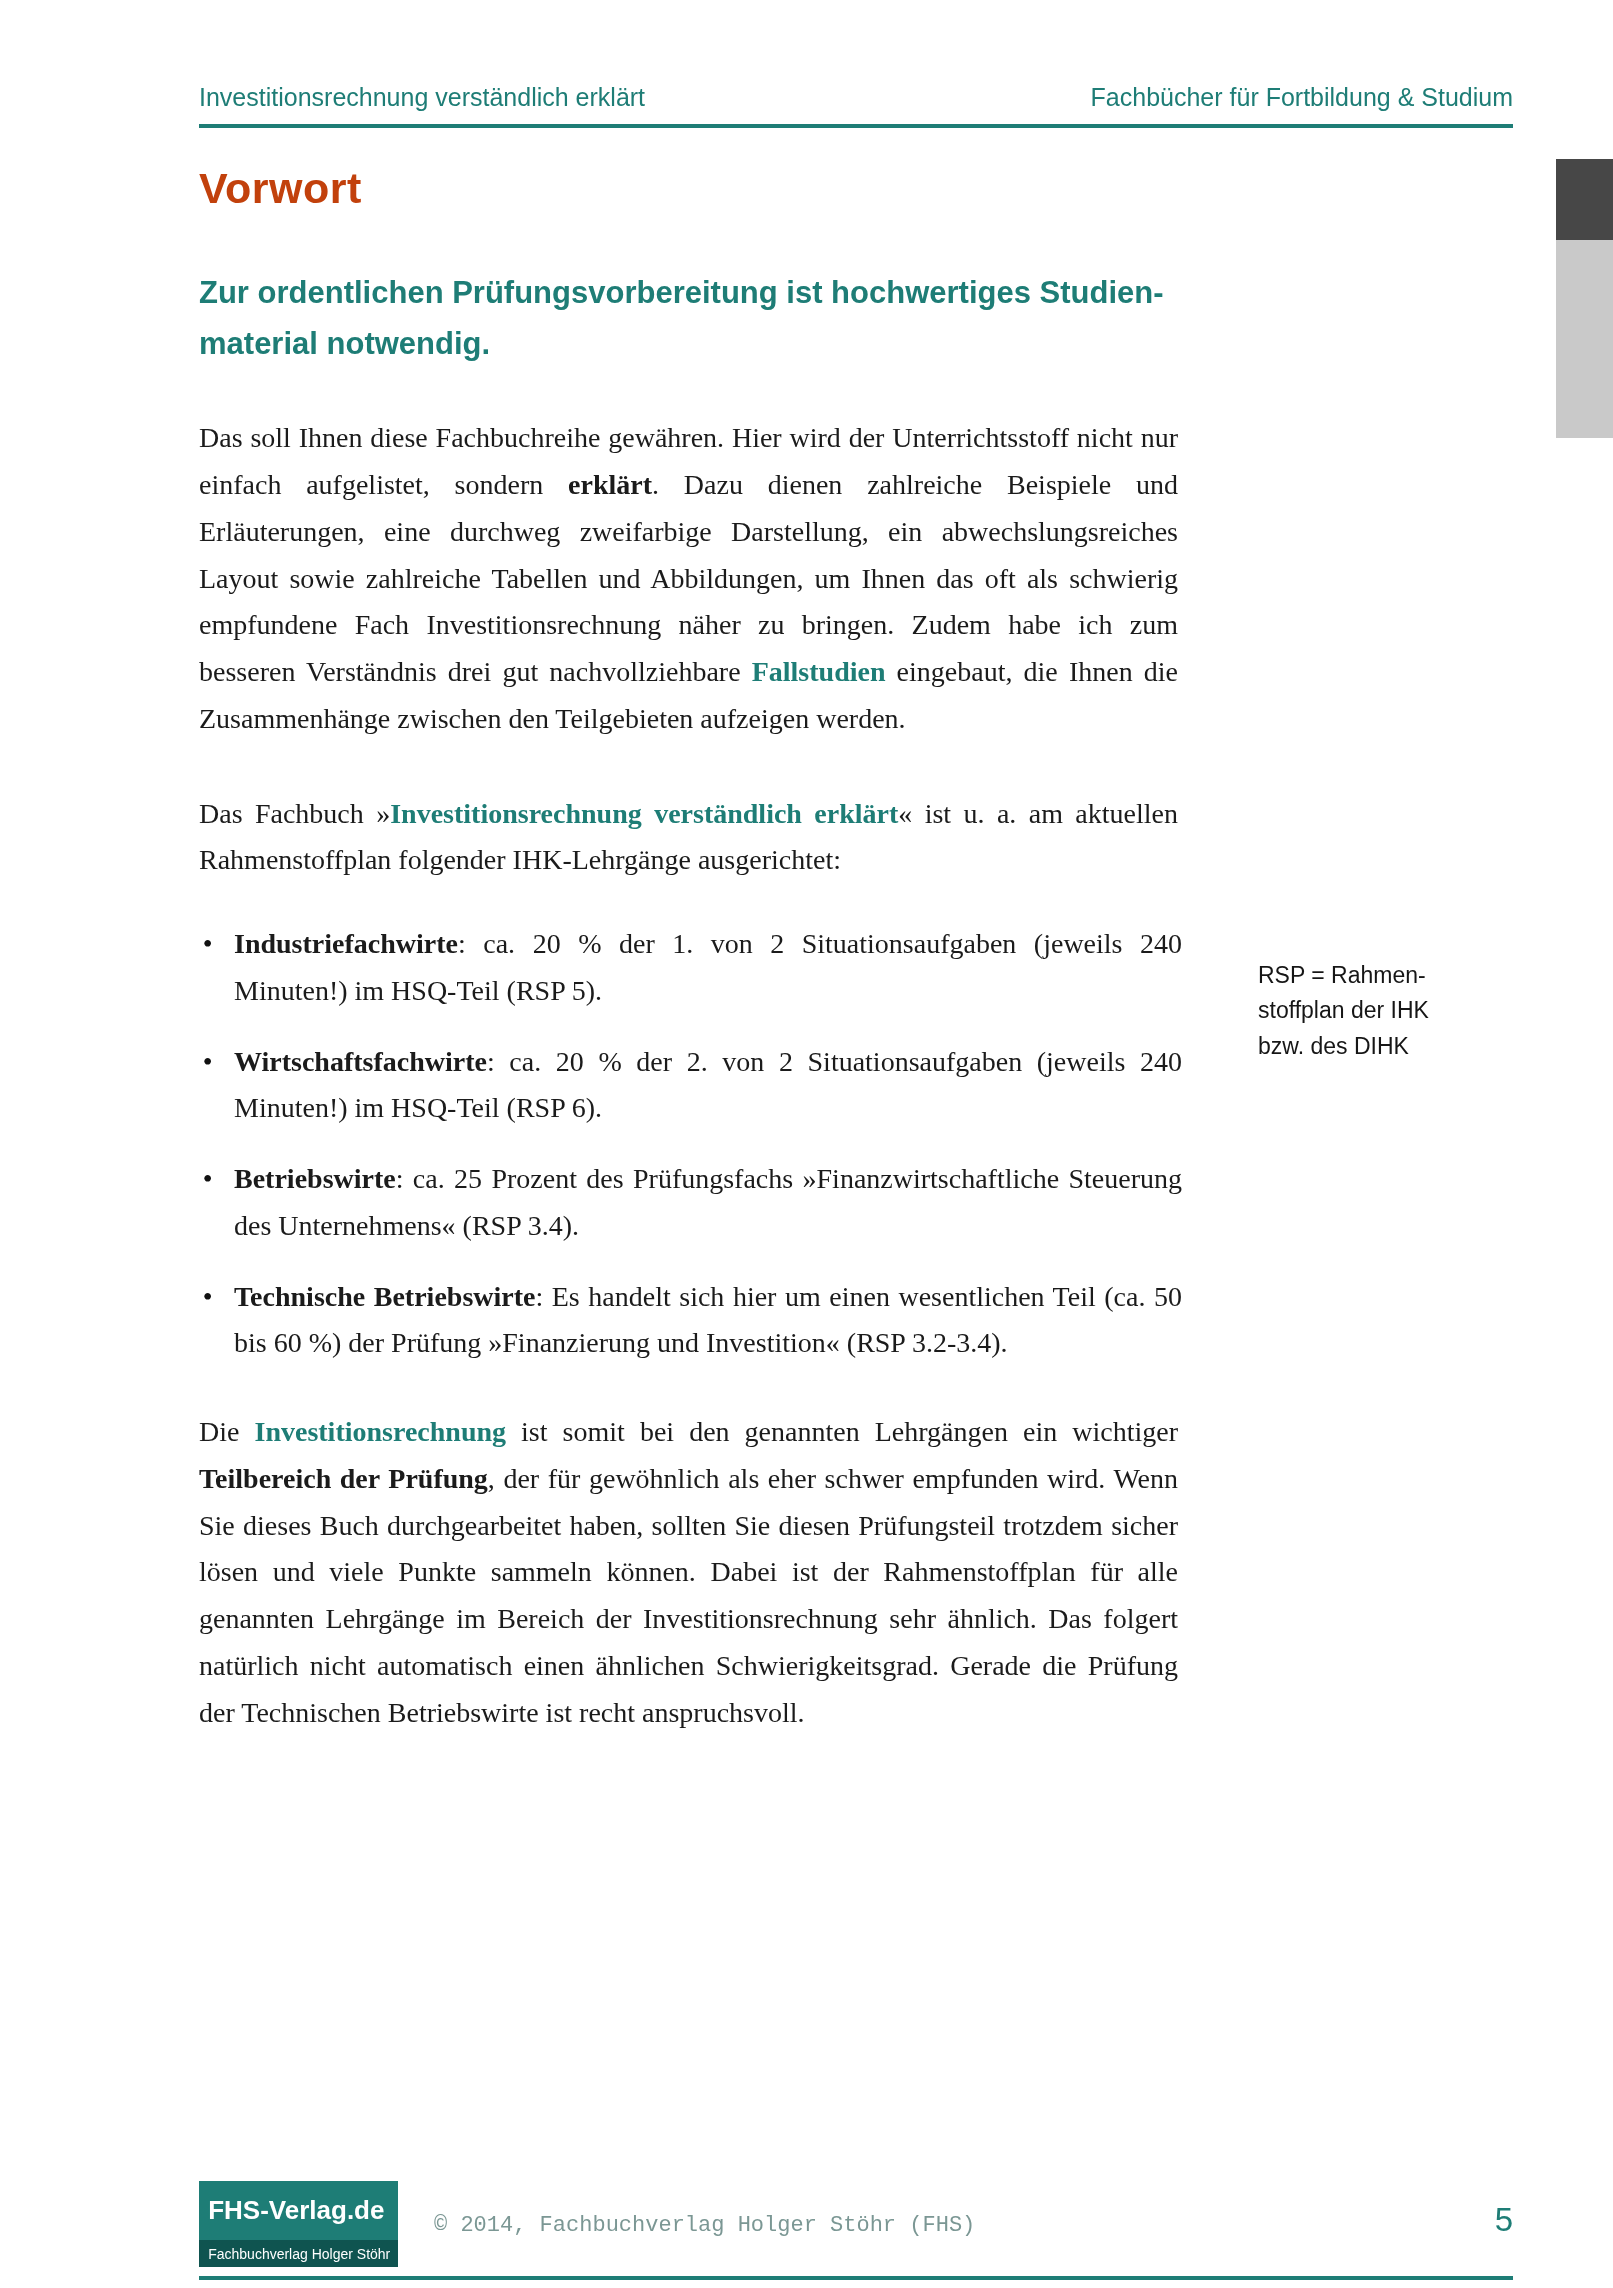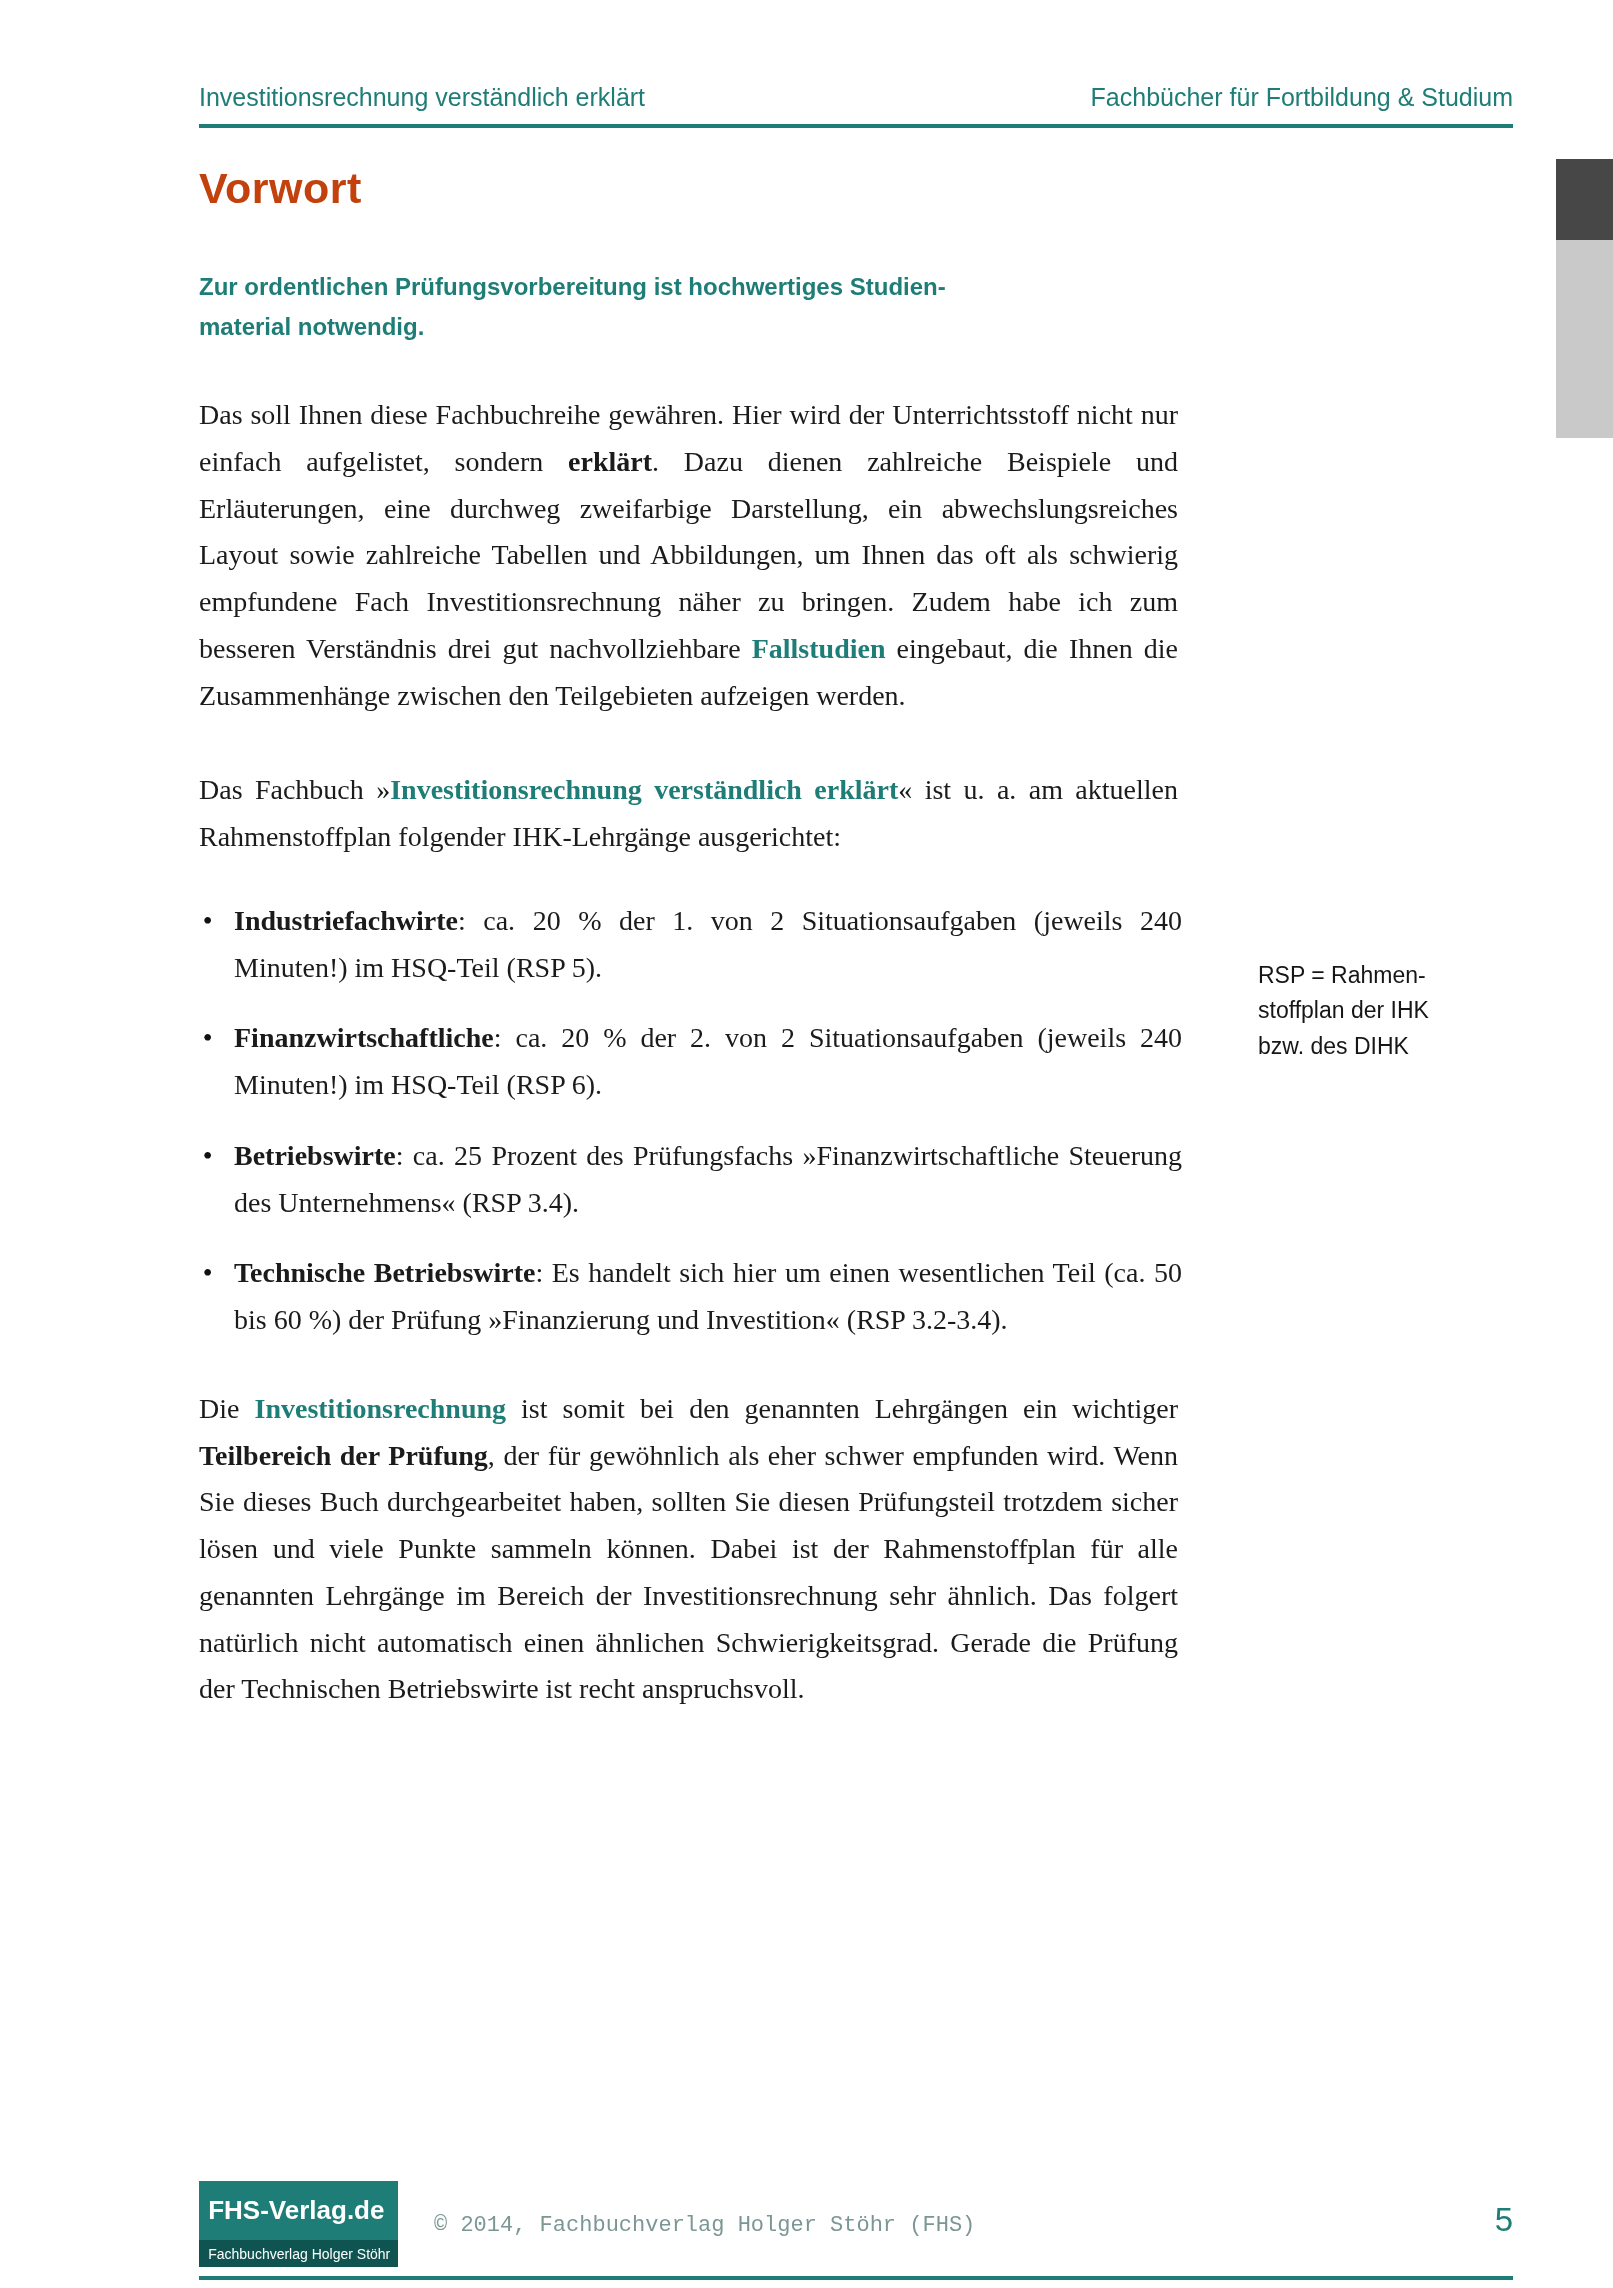--- a/index.html
+++ b/index.html
@@ -43,21 +43,21 @@
   .main{
     position:absolute;left:199px;top:164px;width:983px;
   }
   .page-title{
     font-family:"Liberation Sans", sans-serif;
     font-size:43px;font-weight:700;color:#c2410c;
     margin:0 0 54px 0;letter-spacing:0.5px;
   }
   .lead{
     font-family:"Liberation Sans", sans-serif;
-    font-size:24px;font-weight:700;color:var(--teal);
+    font-size:31px;font-weight:700;color:var(--teal);
     line-height:1.65;white-space:pre-line;
     margin:12px 0 46px 0;
   }
   .body-p{
     font-size:28px;line-height:1.67;text-align:justify;
     margin:0 4px 48px 0;hyphens:auto;
   }
   .body-p.tight{margin-bottom:37px;}
   .body-p.closing{margin-top:42px;margin-bottom:0;}
   .run-b{font-weight:700;}
@@ -130,21 +130,21 @@
 
     <p class="lead">Zur ordentlichen Prüfungsvorbereitung ist hochwertiges Studien-
 material notwendig.</p>
 
     <p class="body-p"><span>Das soll Ihnen diese Fachbuchreihe gewähren. Hier wird der Unterrichtsstoff nicht nur einfach aufgelistet, sondern </span><span class="run-b">erklärt</span><span>. Dazu dienen zahlreiche Beispiele und Erläuterungen, eine durchweg zweifarbige Darstellung, ein abwechslungsreiches Layout sowie zahlreiche Tabellen und Abbildungen, um Ihnen das oft als schwierig empfundene Fach Investitionsrechnung näher zu bringen. Zudem habe ich zum besseren Verständnis drei gut nachvollziehbare </span><span class="run-tb">Fallstudien</span><span> eingebaut, die Ihnen die Zusammenhänge zwischen den Teilgebieten aufzeigen werden.</span></p>
 
     <p class="body-p tight"><span>Das Fachbuch »</span><span class="run-tb">Investitionsrechnung verständlich erklärt</span><span>« ist u. a. am aktuellen Rahmenstoffplan folgender IHK-Lehrgänge ausgerichtet:</span></p>
 
     <ul class="bullets">
       <li><span class="run-b">Industriefachwirte</span><span>: ca. 20 % der 1. von 2 Situationsaufgaben (jeweils 240 Minuten!) im HSQ-Teil (RSP 5).</span></li>
-      <li><span class="run-b">Finanzwirtschaftliche</span><span>: ca. 20 % der 2. von 2 Situationsaufgaben (jeweils 240 Minuten!) im HSQ-Teil (RSP 6).</span></li>
+      <li><span class="run-b">Wirtschaftsfachwirte</span><span>: ca. 20 % der 2. von 2 Situationsaufgaben (jeweils 240 Minuten!) im HSQ-Teil (RSP 6).</span></li>
       <li><span class="run-b">Betriebswirte</span><span>: ca. 25 Prozent des Prüfungsfachs »Finanzwirtschaftliche Steuerung des Unternehmens« (RSP 3.4).</span></li>
       <li><span class="run-b">Technische Betriebswirte</span><span>: Es handelt sich hier um einen wesentlichen Teil (ca. 50 bis 60 %) der Prüfung »Finanzierung und Investition« (RSP 3.2-3.4).</span></li>
     </ul>
 
     <p class="body-p closing"><span>Die </span><span class="run-tb">Investitionsrechnung</span><span> ist somit bei den genannten Lehrgängen ein wichtiger </span><span class="run-b">Teilbereich der Prüfung</span><span>, der für gewöhnlich als eher schwer empfunden wird. Wenn Sie dieses Buch durchgearbeitet haben, sollten Sie diesen Prüfungsteil trotzdem sicher lösen und viele Punkte sammeln können. Dabei ist der Rahmenstoffplan für alle genannten Lehrgänge im Bereich der Investitionsrechnung sehr ähnlich. Das folgert natürlich nicht automatisch einen ähnlichen Schwierigkeitsgrad. Gerade die Prüfung der Technischen Betriebswirte ist recht anspruchsvoll.</span></p>
   </div>
 
   <div class="margin-note note-2">RSP = Rahmen-
 stoffplan der IHK
 bzw. des DIHK</div>

